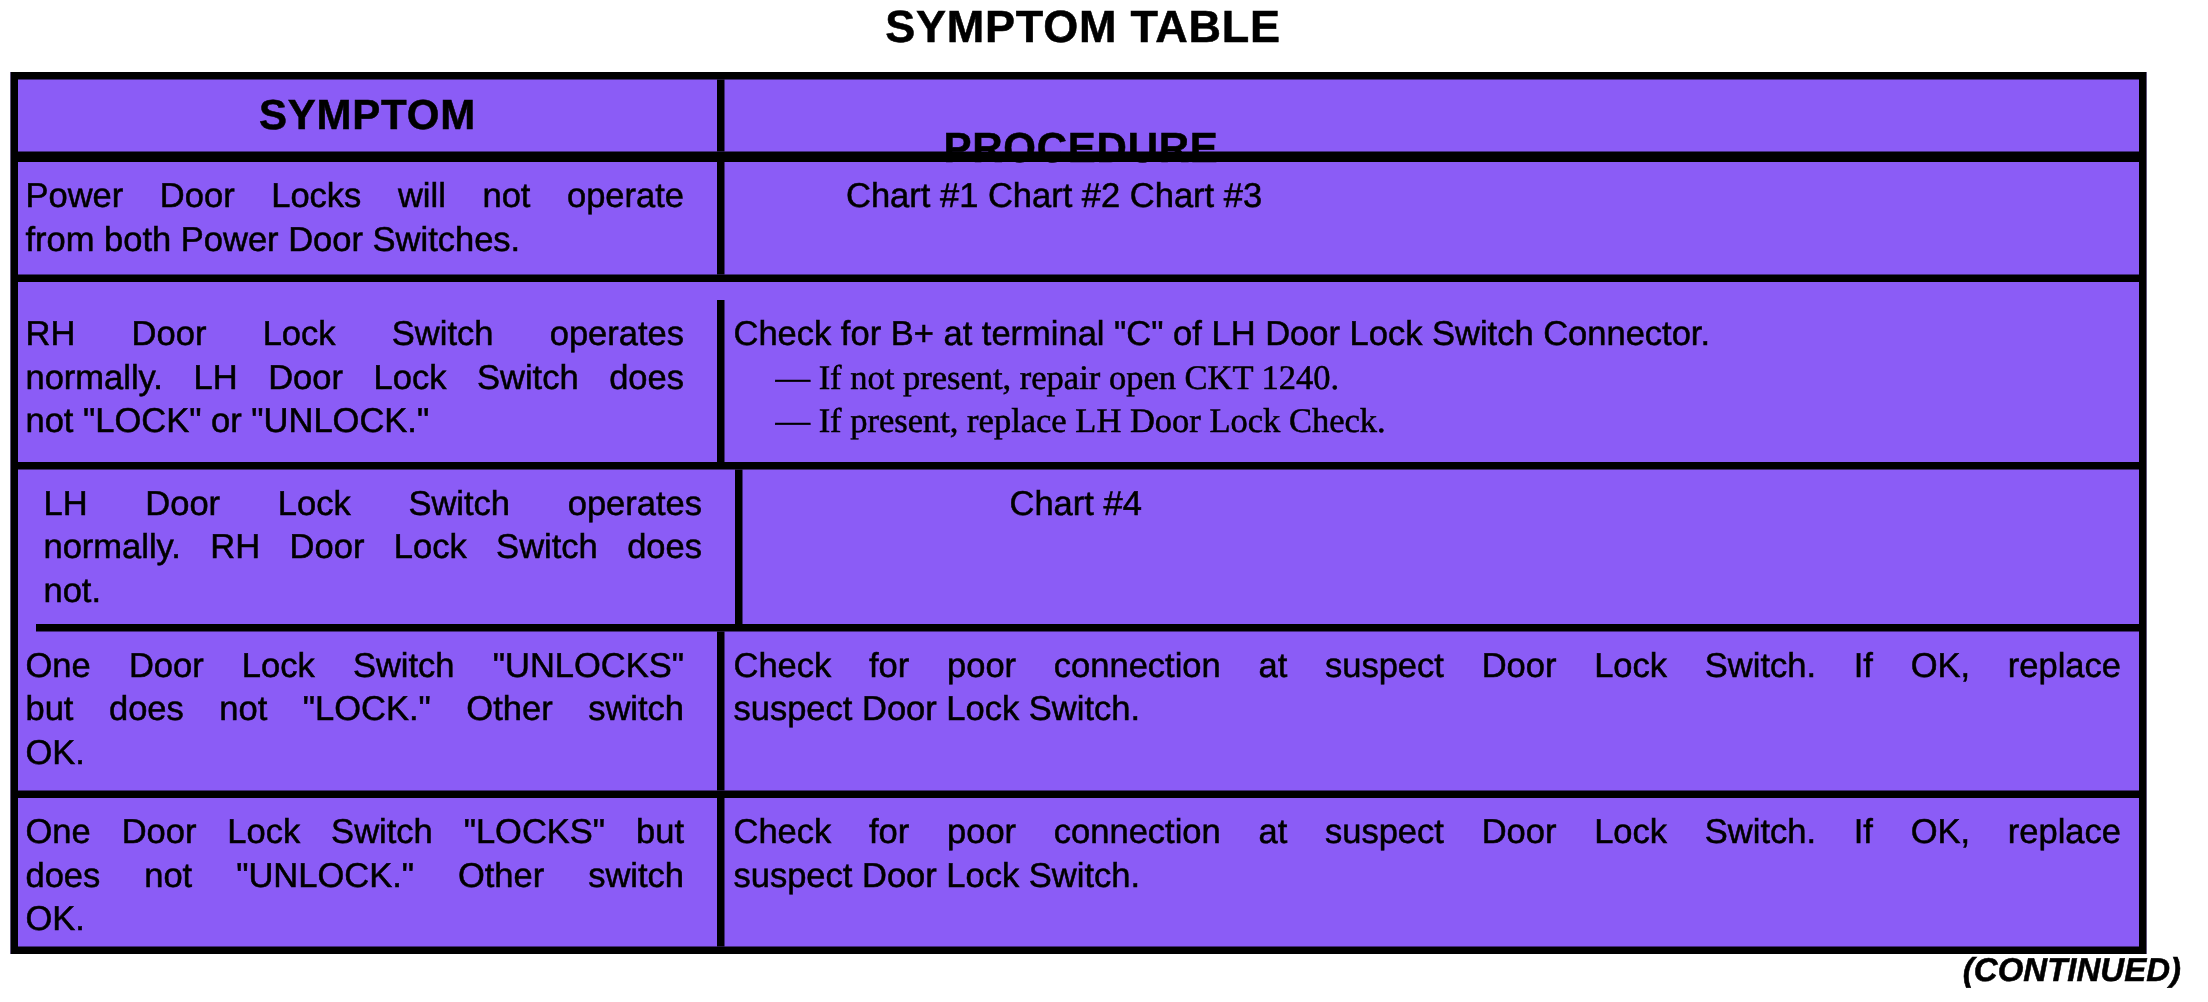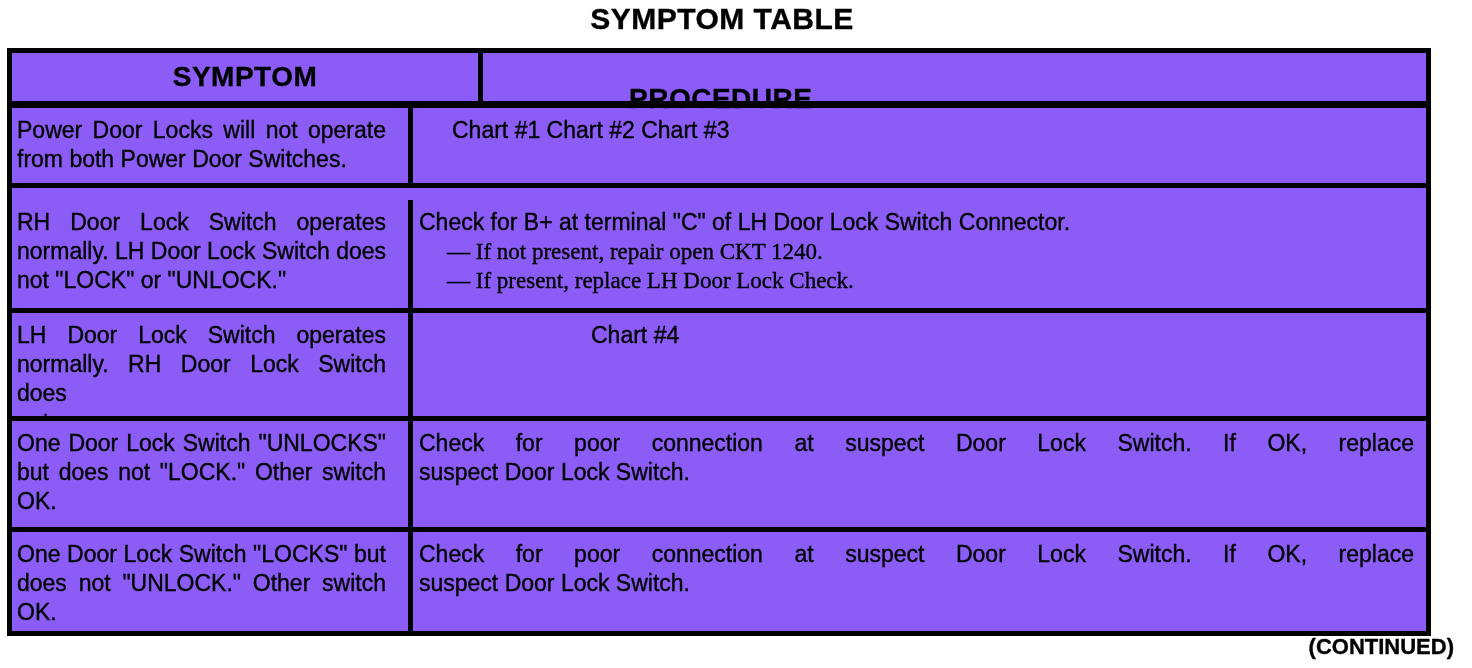--- a/index.html
+++ b/index.html
@@ -53,47 +53,48 @@
     flex: 1;
     display: flex;
     align-items: center;
     padding-left: 146px;
     margin-top: 44px;
   }
   .trow { display: flex; border-bottom: 5px solid #000; }
   .trow:last-child { border-bottom: none; }
   .r1 { height: 75px; }
   .r2 { height: 108px; margin-top: 12px; }
-  .r3 { height: 103px; }
+  .r3 { height: 103px; margin-left: 12px; }
   .r4 { height: 106px; }
   .r5 { height: 99px; }
   .td {
     box-sizing: border-box;
     font-size: 23px;
     line-height: 29px;
     padding: 8px 8px 0 5px;
     overflow: hidden;
   }
   .td-sym {
-    width: 401px;
+    width: 471px;
     border-right: 5px solid #000;
     padding-right: 22px;
   }
   .td-proc { flex: 1; padding-left: 6px; padding-right: 12px; }
-  .td-proc.indent-charts { padding-left: 39px; }
+  .td-proc.indent-charts { padding-left: 81px; }
   .td-proc.indent-chart1 { padding-left: 178px; }
   .justified .line { text-align: justify; }
   .justified .line:not(:last-child) { text-align-last: justify; }
   .line.dash { padding-left: 28px; font-family: Liberation Serif, serif; }
   .continued {
     position: absolute;
     top: 634px;
     right: 18px;
     font-size: 22px;
     font-weight: bold;
+    font-style: italic;
   }
 </style>
 </head>
 <body>
 
 <div class="page">
 
   <div class="title">SYMPTOM TABLE</div>
 
   <div class="symtable">

